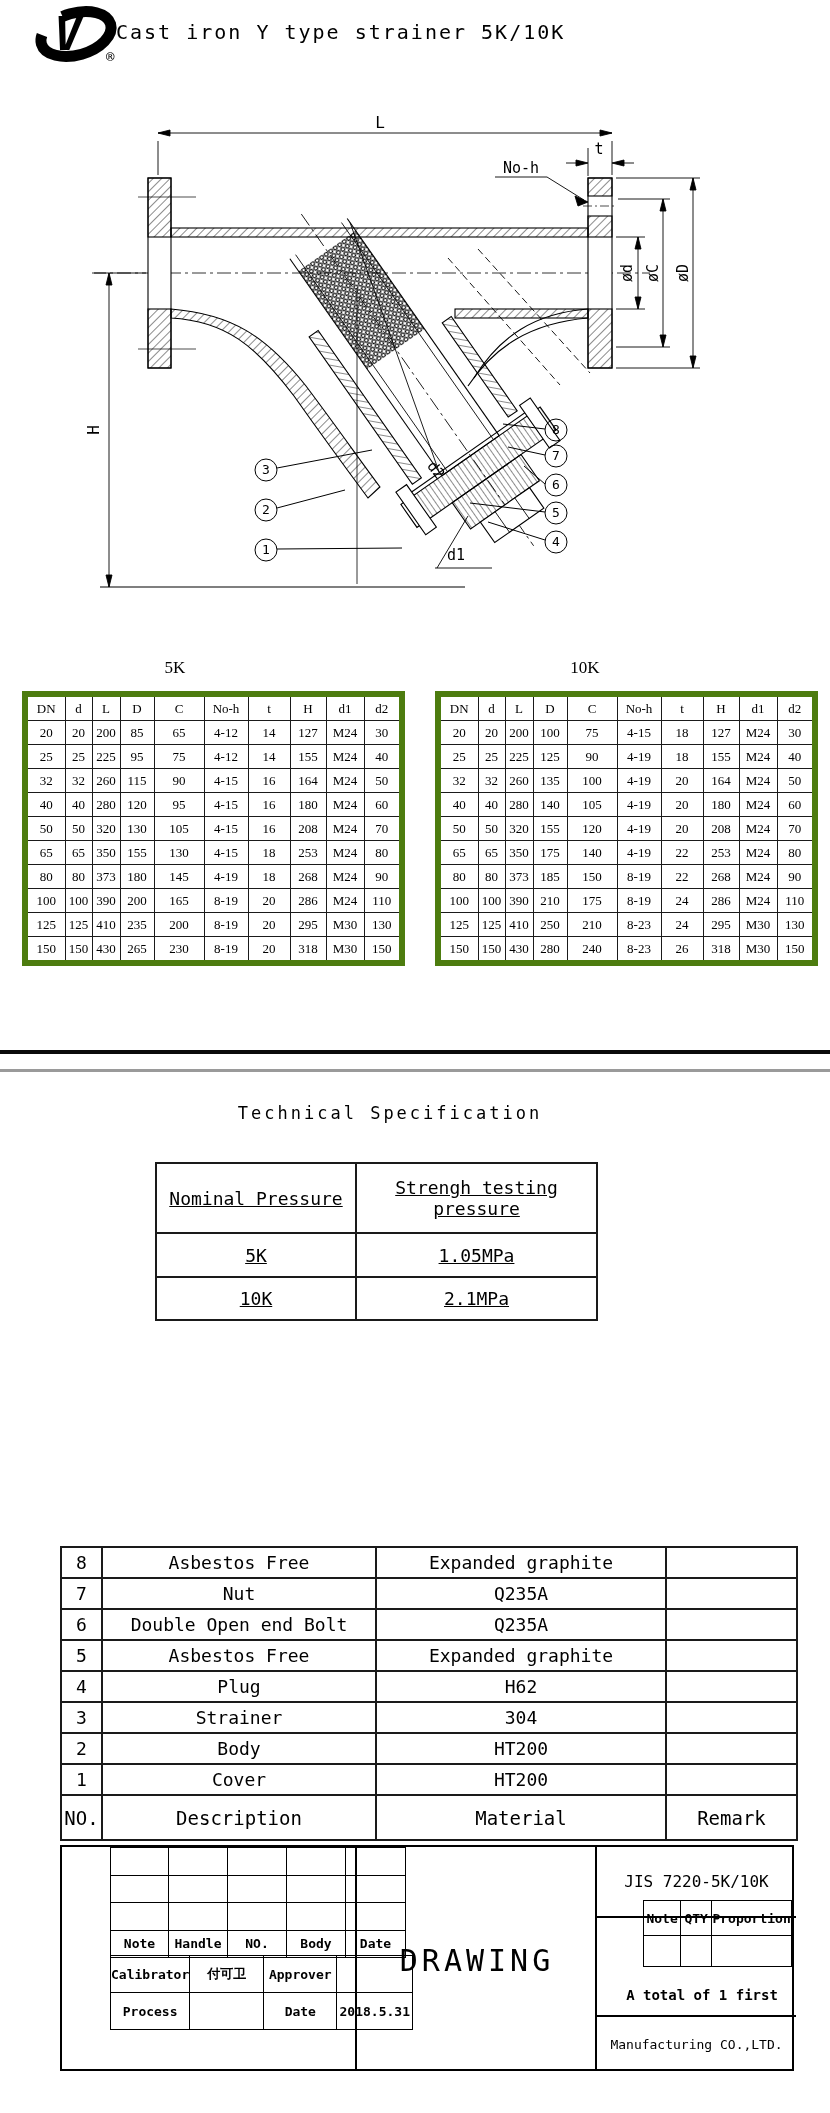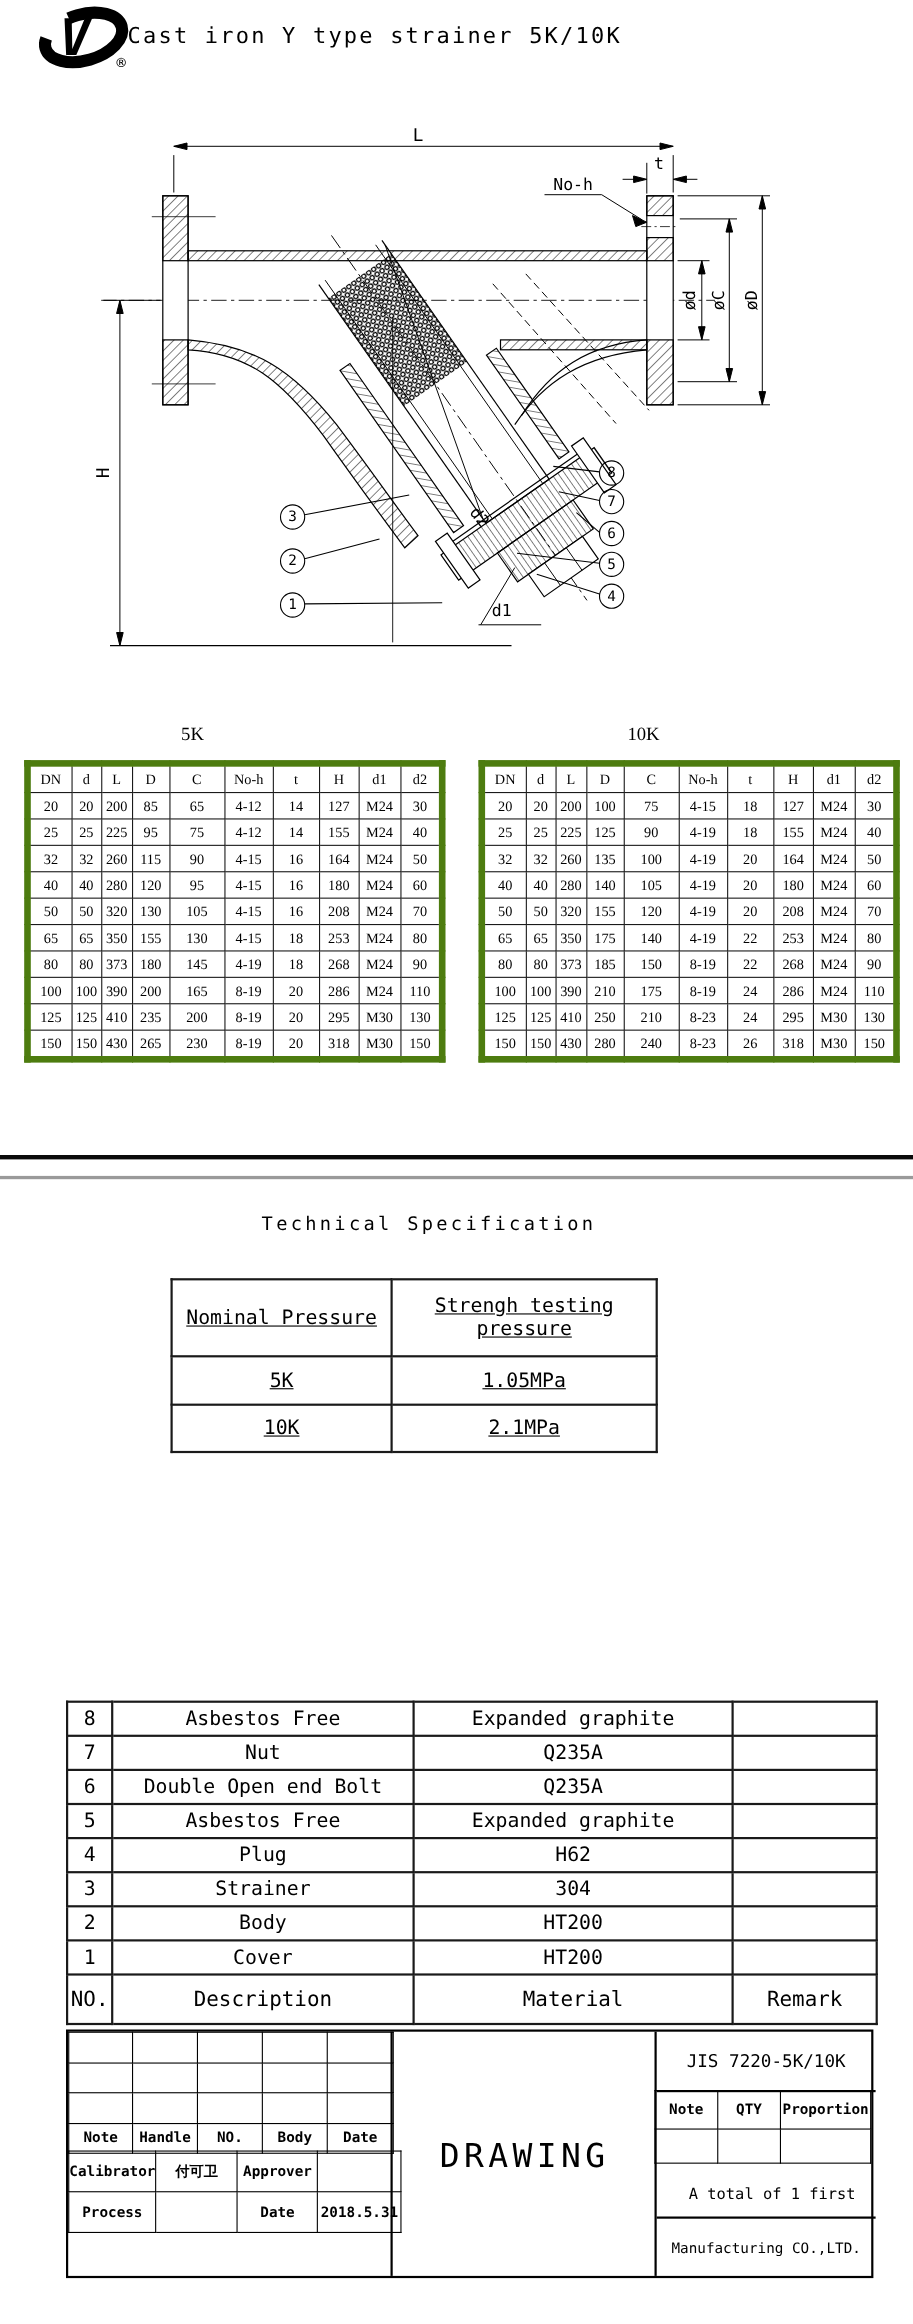--- a/index.html
+++ b/index.html
@@ -19,27 +19,27 @@
   #spec-title{left:115px;top:1103px;width:550px;text-align:center;font-size:17px;letter-spacing:3px;white-space:nowrap;}
   table.spec{border-collapse:collapse;table-layout:fixed;font-size:18px;text-decoration:underline;}
   table.spec td,table.spec th{border:2px solid #1a1a1a;text-align:center;padding:0;font-weight:normal;}
   
   table.parts{border-collapse:collapse;table-layout:fixed;font-size:18px;}
   table.parts td{border:2px solid #1a1a1a;text-align:center;height:29px;padding:0;white-space:nowrap;overflow:hidden;}
   table.parts tr:last-child td{height:43px;font-size:19px;}
   
   #title-block{left:60px;top:1845px;width:734px;height:226px;border:2px solid #000;box-sizing:border-box;}
   #title-block .vline{position:absolute;top:0;bottom:0;width:0;border-left:2px solid #000;}
-  table.tb{border-collapse:collapse;table-layout:fixed;font-size:13px;font-weight:bold;}
+  table.tb{border-collapse:collapse;table-layout:fixed;font-size:13px;font-weight:bold;margin-left:48px;}
   table.tb td{border:1.5px solid #000;text-align:center;padding:0;overflow:hidden;white-space:nowrap;}
   table.tb.grid td{height:26.5px;}
   table.tb.sig td{height:36px;}
   #drawing-label{left:295px;top:0;width:240px;height:226px;display:flex;align-items:center;justify-content:center;font-size:30px;letter-spacing:4px;}
-  #jis-cell{left:535px;top:0;width:199px;height:55px;display:flex;align-items:center;justify-content:center;font-size:16px;border-bottom:2px solid #000;box-sizing:border-box;}
-  #total-cell{left:535px;top:127px;width:199px;height:43px;display:flex;align-items:center;justify-content:center;font-size:14px;font-weight:normal;border-bottom:2px solid #000;box-sizing:border-box;padding-left:11px;}
+  #jis-cell{left:535px;top:0;width:199px;height:71px;display:flex;align-items:center;justify-content:center;font-size:16px;border-bottom:2px solid #000;box-sizing:border-box;}
+  #total-cell{left:535px;top:127px;width:199px;height:43px;display:flex;align-items:center;justify-content:center;font-size:14px;font-weight:bold;border-bottom:2px solid #000;box-sizing:border-box;padding-left:11px;}
   #company-cell{left:535px;top:170px;width:199px;height:56px;display:flex;flex-direction:column;align-items:center;justify-content:center;font-size:13px;line-height:1.5;}
 </style>
 </head>
 <body>
 
 <svg class="abs" style="left:24px;top:4px" width="100" height="62" viewBox="0 0 100 62">
   <ellipse cx="52" cy="30" rx="36" ry="21" transform="rotate(-16 52 30)" fill="none" stroke="#000" stroke-width="11" stroke-dasharray="100 28"></ellipse>
   <text x="30" y="46" font-family="DejaVu Sans Mono,monospace" font-style="italic" font-weight="bold" font-size="46" fill="#000">V</text>
   <text x="82" y="58" font-size="14" fill="#000">®</text>
 </svg>

